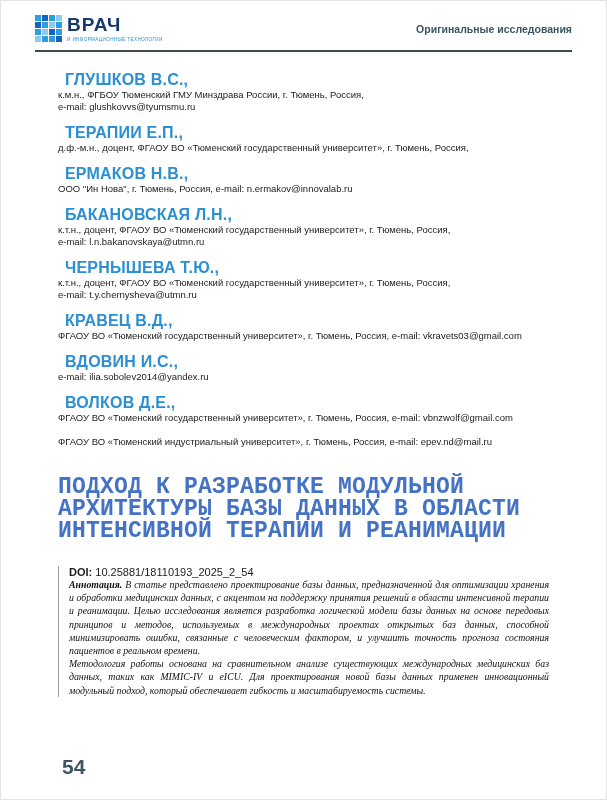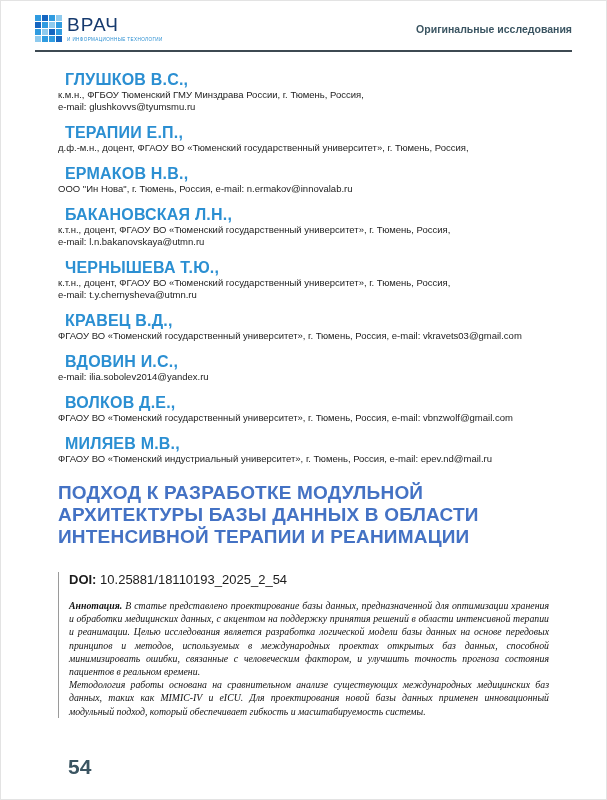--- a/index.html
+++ b/index.html
@@ -44,21 +44,21 @@
   .logo-grid i:nth-child(9)  { background:#2f9be0; }
   .logo-grid i:nth-child(10) { background:#8ecaee; }
   .logo-grid i:nth-child(11) { background:#1565c0; }
   .logo-grid i:nth-child(12) { background:#2f9be0; }
   .logo-grid i:nth-child(13) { background:#8ecaee; }
   .logo-grid i:nth-child(14) { background:#2f9be0; }
   .logo-grid i:nth-child(15) { background:#2f9be0; }
   .logo-grid i:nth-child(16) { background:#1565c0; }
   .logo-texts { display: flex; flex-direction: column; }
   .logo-title {
-    font-size: 19px; font-weight: normal; letter-spacing: 1px;
+    font-size: 19px; font-weight: bold; letter-spacing: 1px;
     color: #163a6e; line-height: 20px;
   }
   .logo-subtitle {
     font-size: 4.6px; letter-spacing: 0.4px;
     color: #2b8fd2; margin-top: 2px; white-space: nowrap;
   }
   .section-label {
     font-size: 10.5px; font-weight: bold;
     color: #3b5562;
   }
@@ -68,44 +68,45 @@
   .author-name {
     color: #2b8fd2; font-weight: bold;
     font-size: 16px; line-height: 15px; margin-bottom: 2px;
     letter-spacing: 0.2px;
     padding-left: 7px;
   }
   .author-line {
     font-size: 9.5px; line-height: 12px; color: #1c1c1c;
   }
   .article-title {
-    margin-top: 17px;
+    margin-top: 28px;
     color: #4472c4; font-weight: bold;
-    font-size: 19px; line-height: 22px;
+    font-size: 23px; line-height: 22px;
     letter-spacing: 0.2px;
     max-width: 500px;
+    font-family: Liberation Mono, monospace;
   }
   .abstract-block {
     margin-top: 24px;
     border-left: 1px solid #9a9a9a;
     padding-left: 10px;
   }
-  .doi-line { font-size: 13px; color: #1c1c1c; margin-bottom: 12px; }
+  .doi-line { font-size: 11px; color: #1c1c1c; margin-bottom: 0; }
   .doi-label { font-weight: bold; }
   .abstract-paragraph {
     font-family: "Liberation Serif", serif;
     font-style: italic;
     font-size: 9.8px; line-height: 13.2px;
     color: #111;
     text-align: justify;
   }
   .abstract-label { font-weight: bold; }
   .page-number {
     position: absolute;
-    left: 67px; bottom: 20px;
+    left: 61px; bottom: 20px;
     font-size: 21px; font-weight: bold;
     color: #3b5562;
   }
 </style>
 </head>
 <body>
 
 <div class="page">
 
   <header class="header">
@@ -177,21 +178,20 @@
         <div class="author-name">ВДОВИН И.С.,</div>
         <div class="author-line">e-mail: ilia.sobolev2014@yandex.ru</div>
       </div>
 
       <div class="author">
         <div class="author-name">ВОЛКОВ Д.Е.,</div>
         <div class="author-line">ФГАОУ ВО «Тюменский государственный университет», г. Тюмень, Россия, e-mail: vbnzwolf@gmail.com</div>
       </div>
 
       <div class="author">
-        <div class="author-name">МИЛЯЕВ М.В.,</div>
         <div class="author-line">ФГАОУ ВО «Тюменский индустриальный университет», г. Тюмень, Россия, e-mail: epev.nd@mail.ru</div>
       </div>
 
     </section>
 
     <h1 class="article-title">ПОДХОД К РАЗРАБОТКЕ МОДУЛЬНОЙ АРХИТЕКТУРЫ БАЗЫ ДАННЫХ В ОБЛАСТИ ИНТЕНСИВНОЙ ТЕРАПИИ И РЕАНИМАЦИИ</h1>
 
     <div class="abstract-block">
       <div class="doi-line">
         <span class="doi-label">DOI:</span>

